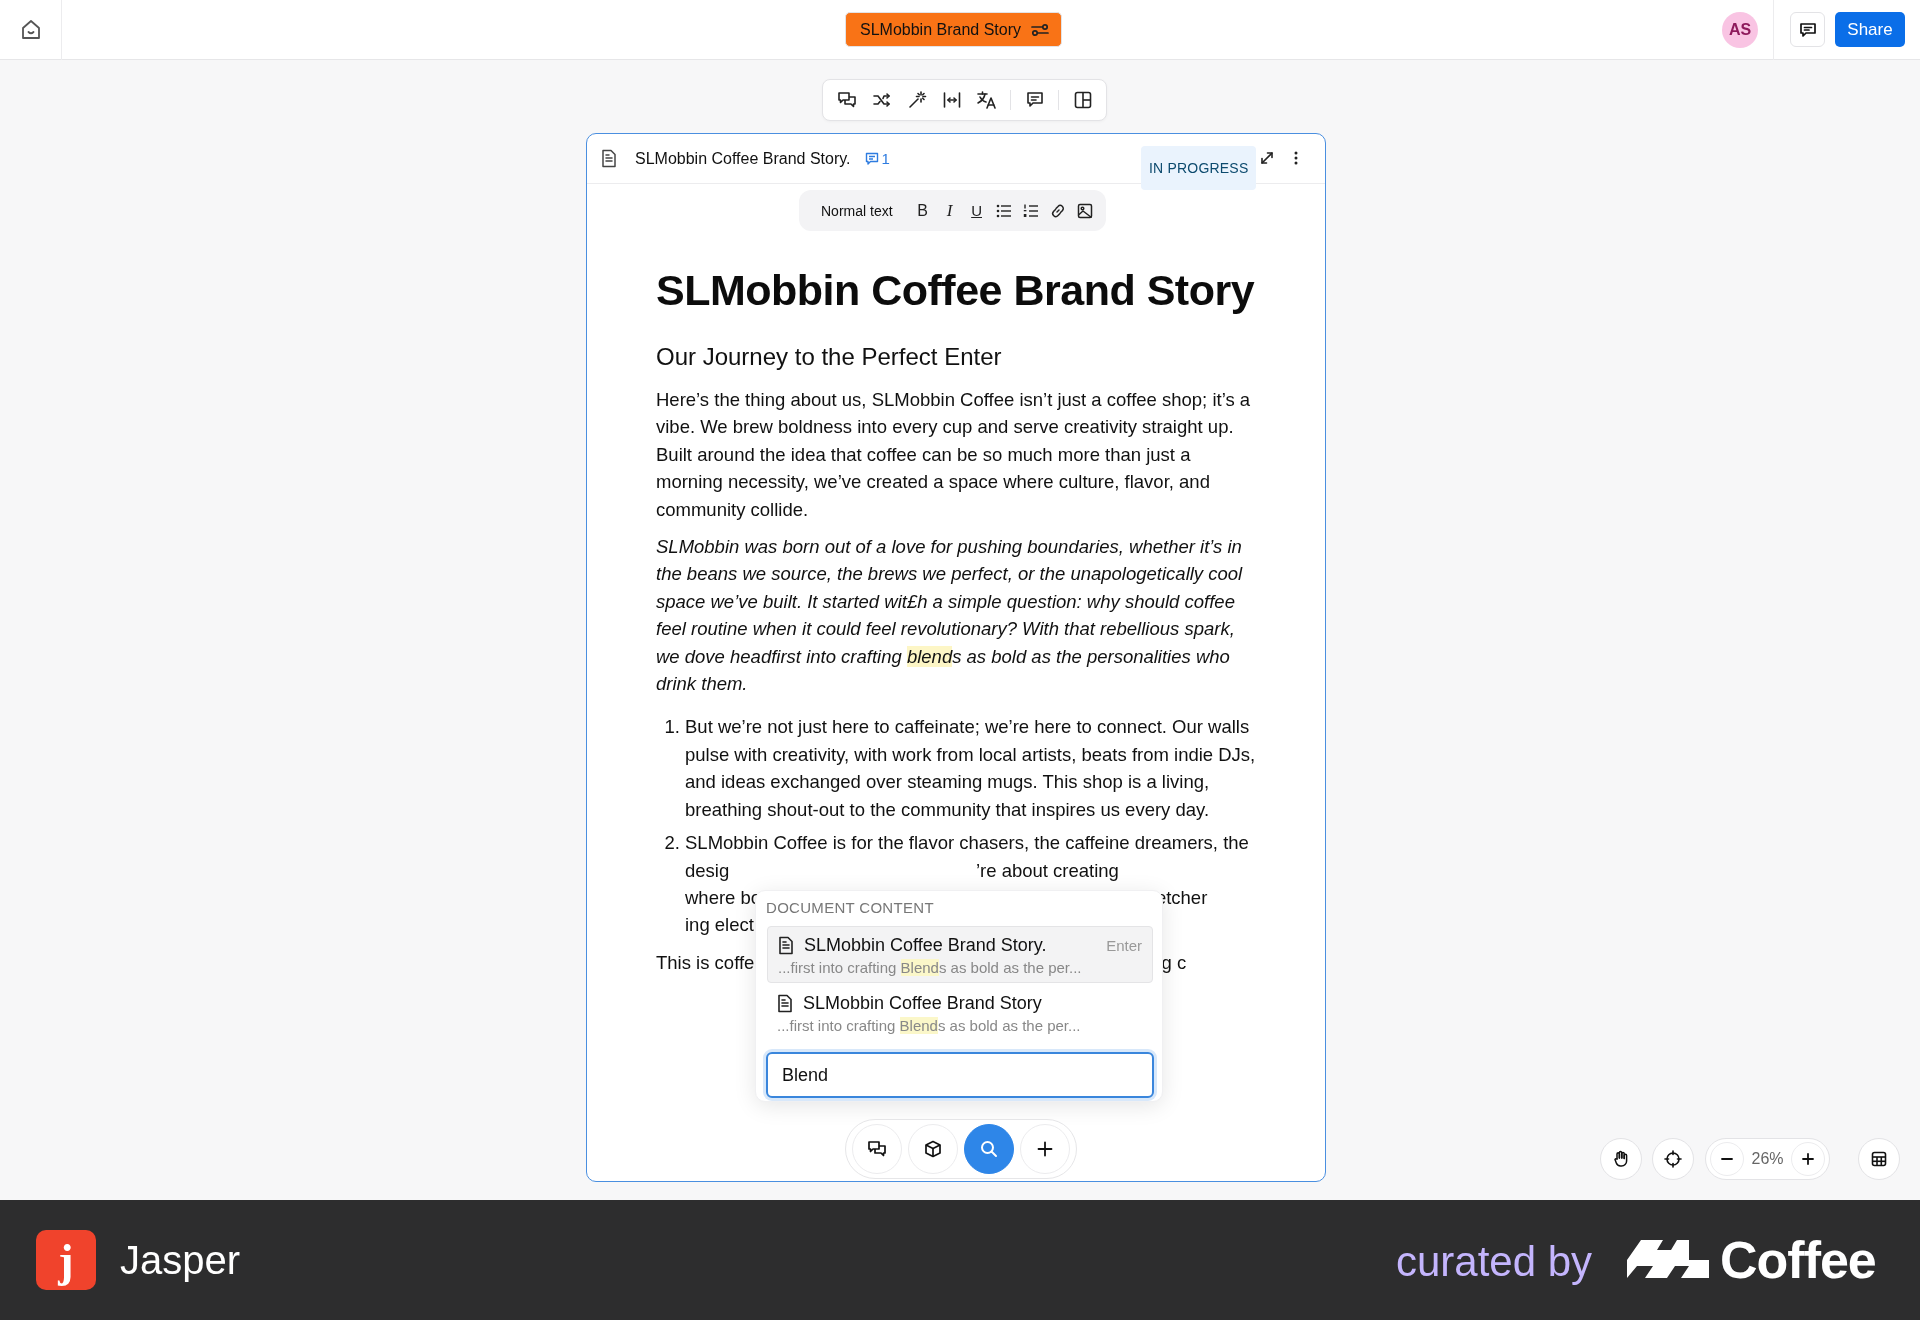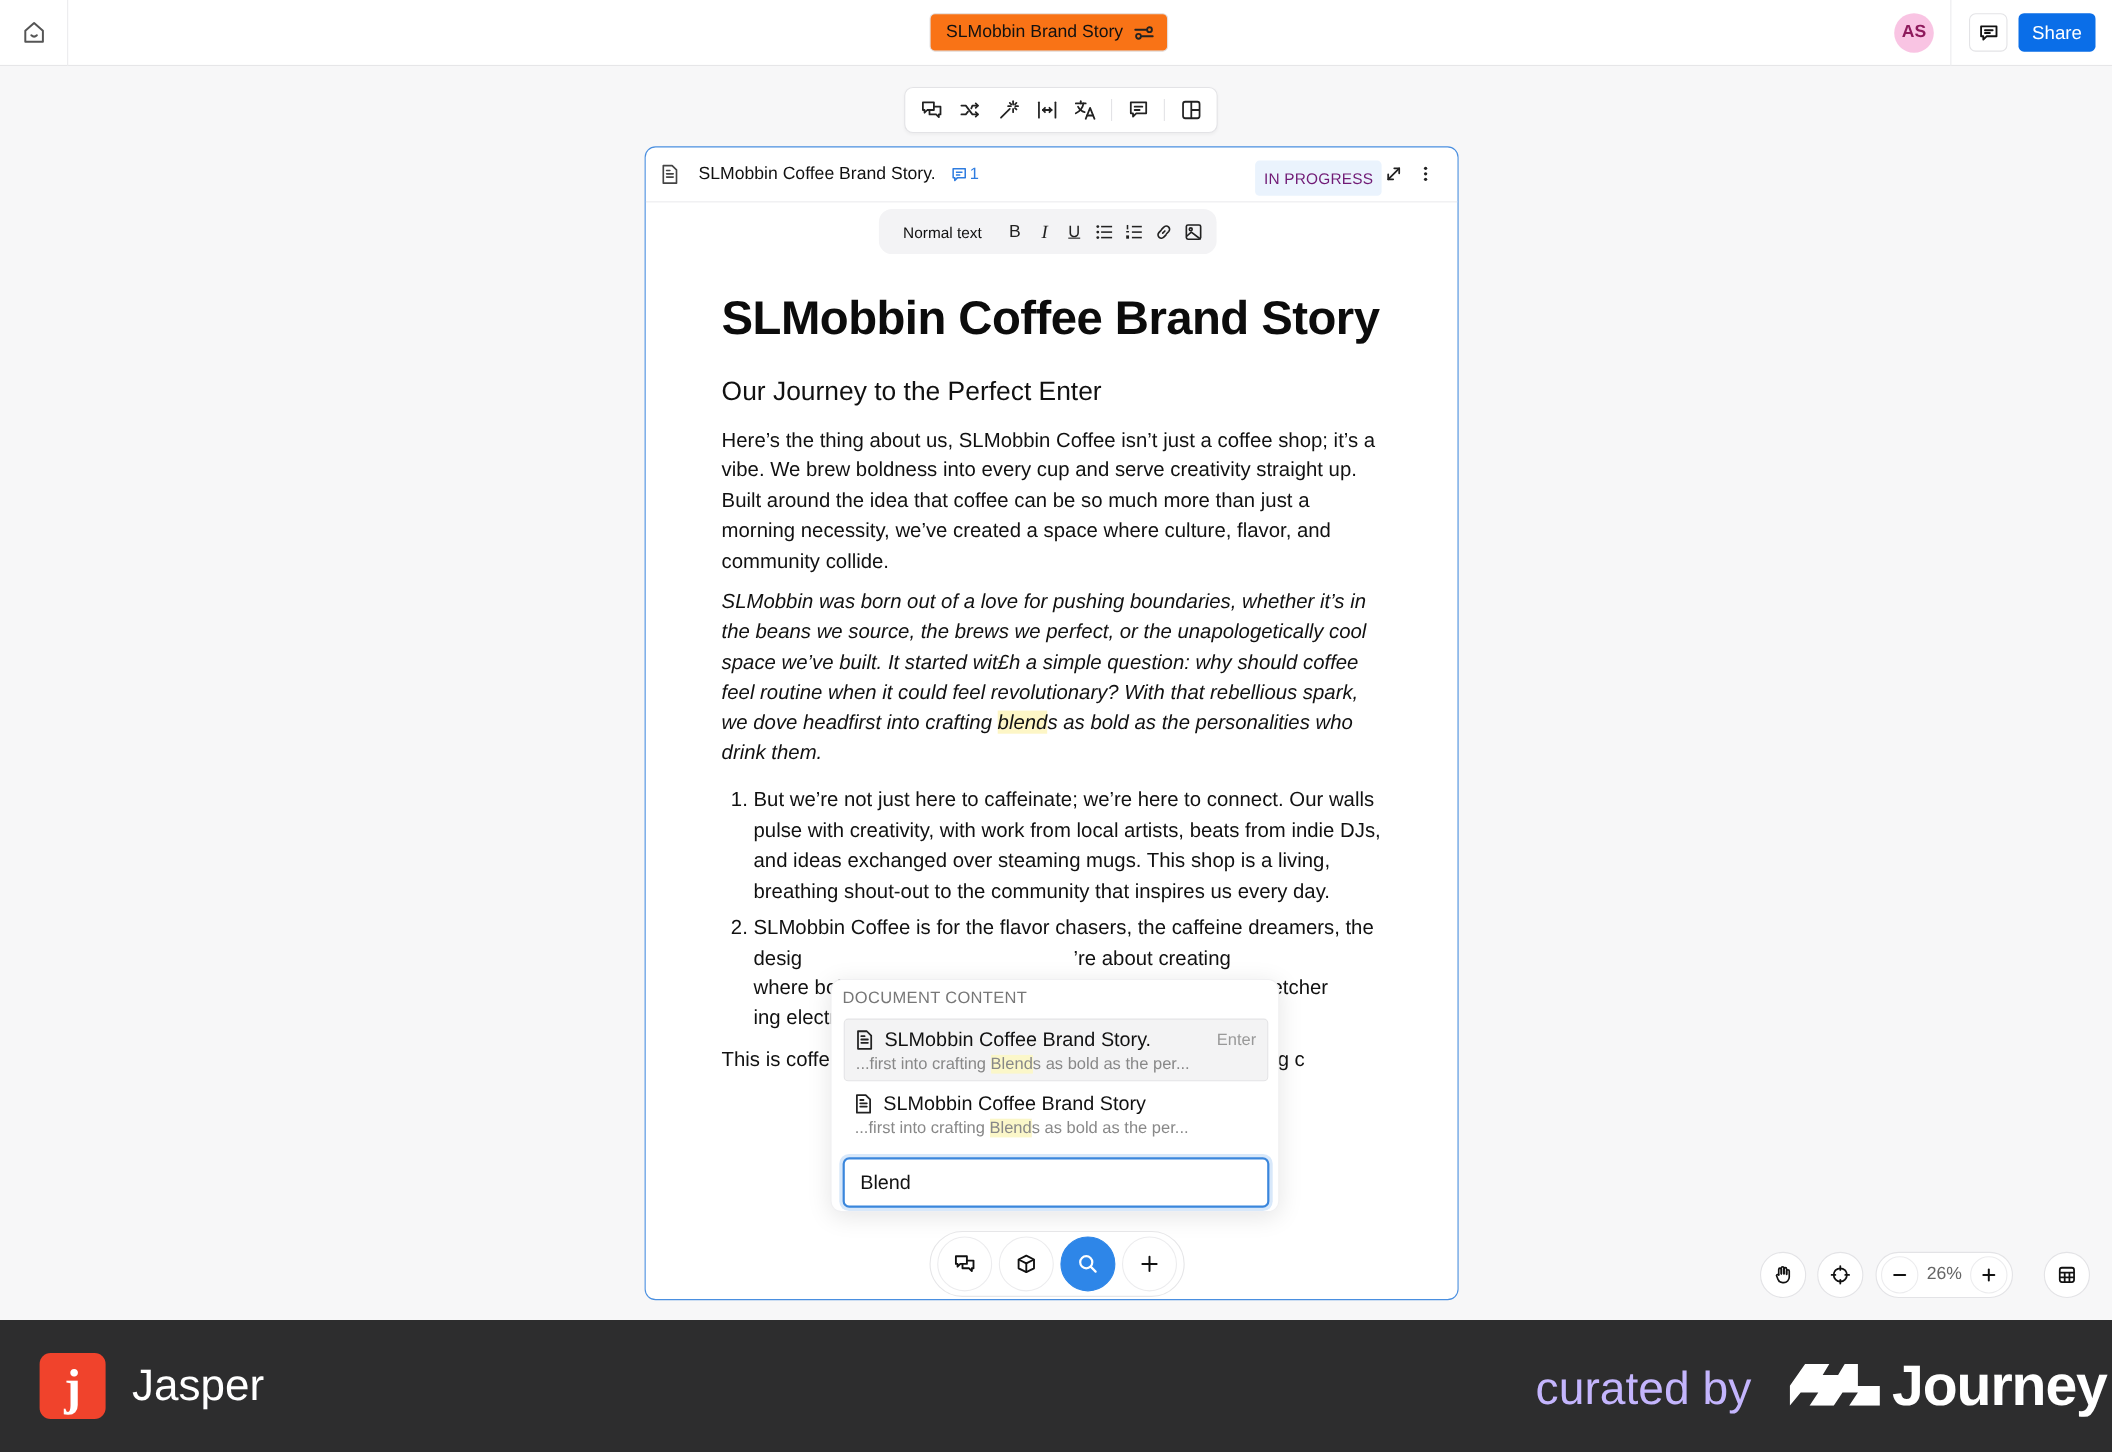--- a/index.html
+++ b/index.html
@@ -18,21 +18,21 @@
   
   .ai-toolbar { position: absolute; left: 822px; top: 79px; height: 42px; padding: 0 8px; background: #fff; border: 1px solid #e3e3e6; border-radius: 8px; display: flex; align-items: center; gap: 4px; box-shadow: 0 1px 3px rgba(0,0,0,.04); }
   .ai-toolbar .tb { width: 31px; height: 32px; display: flex; align-items: center; justify-content: center; }
   .ai-toolbar .sep { width: 1px; height: 20px; background: #e3e3e6; margin: 0 4px; }
 
   
   .doc-card { position: absolute; left: 586px; top: 133px; width: 740px; height: 1049px; background: #fff; border: 1.5px solid #4a8fe0; border-radius: 10px; overflow: hidden; }
   .doc-header { height: 50px; border-bottom: 1px solid #ececee; display: flex; align-items: center; padding: 0 14px; position: relative; }
   .doc-header .doc-name { margin-left: 18px; font-size: 16px; color: #111; }
   .doc-header .comments { margin-left: 14px; display: flex; align-items: center; gap: 3px; color: #2e7ce0; font-size: 15px; }
-  .status-badge { position: absolute; left: 554px; top: 12px; height: 32px; padding: 0 8px; background: #eaf3fd; color: #701a75; font-size: 14px; border-radius: 4px; display: flex; align-items: center; letter-spacing: .2px; }
+  .status-badge { position: absolute; left: 554px; top: 12px; height: 44px; padding: 0 8px; background: #eaf3fd; color: #0c4a6e; font-size: 14px; border-radius: 4px; display: flex; align-items: center; letter-spacing: .2px; }
   .expand-icon { position: absolute; left: 672px; top: 16px; }
   .more-icon { position: absolute; left: 706px; top: 16px; }
 
   .format-bar { position: absolute; left: 212px; top: 56px; height: 41px; padding: 0 12px 0 22px; background: #f3f3f5; border-radius: 12px; display: flex; align-items: center; gap: 9px; }
   .format-bar .style-select { font-size: 14px; color: #111; margin-right: 12px; }
   .format-bar .fb { width: 18px; height: 18px; display: flex; align-items: center; justify-content: center; font-size: 15px; color: #222; }
 
   .content { position: absolute; left: 69px; top: 130px; width: 600px; }
   .content h1 { font-size: 43px; font-weight: bold; letter-spacing: -0.5px; line-height: 52px; margin-bottom: 26px; color: #0c0c0c; }
   .content h2 { font-size: 24px; font-weight: normal; line-height: 30px; margin-bottom: 14px; color: #111; }
@@ -427,14 +427,14 @@
 
 <div class="footer">
   <div class="jasper-logo">j</div>
   <div class="jasper-name">Jasper</div>
   <div class="curated">curated by</div>
   <span class="mobbin-mark">
     <svg width="82" height="38" viewBox="0 0 82 38" fill="#fff">
         <path d="M0 20 L14 0 H36 L30 10 H44 L50 0 H62 V20 H82 V38 H54 L62 26 H48 L40 38 H18 L26 26 H10 L0 38 Z"></path>
       </svg>
   </span>
-  <div class="mobbin-name">Journey</div>
+  <div class="mobbin-name">Coffee</div>
 </div>
 
 </body></html>

